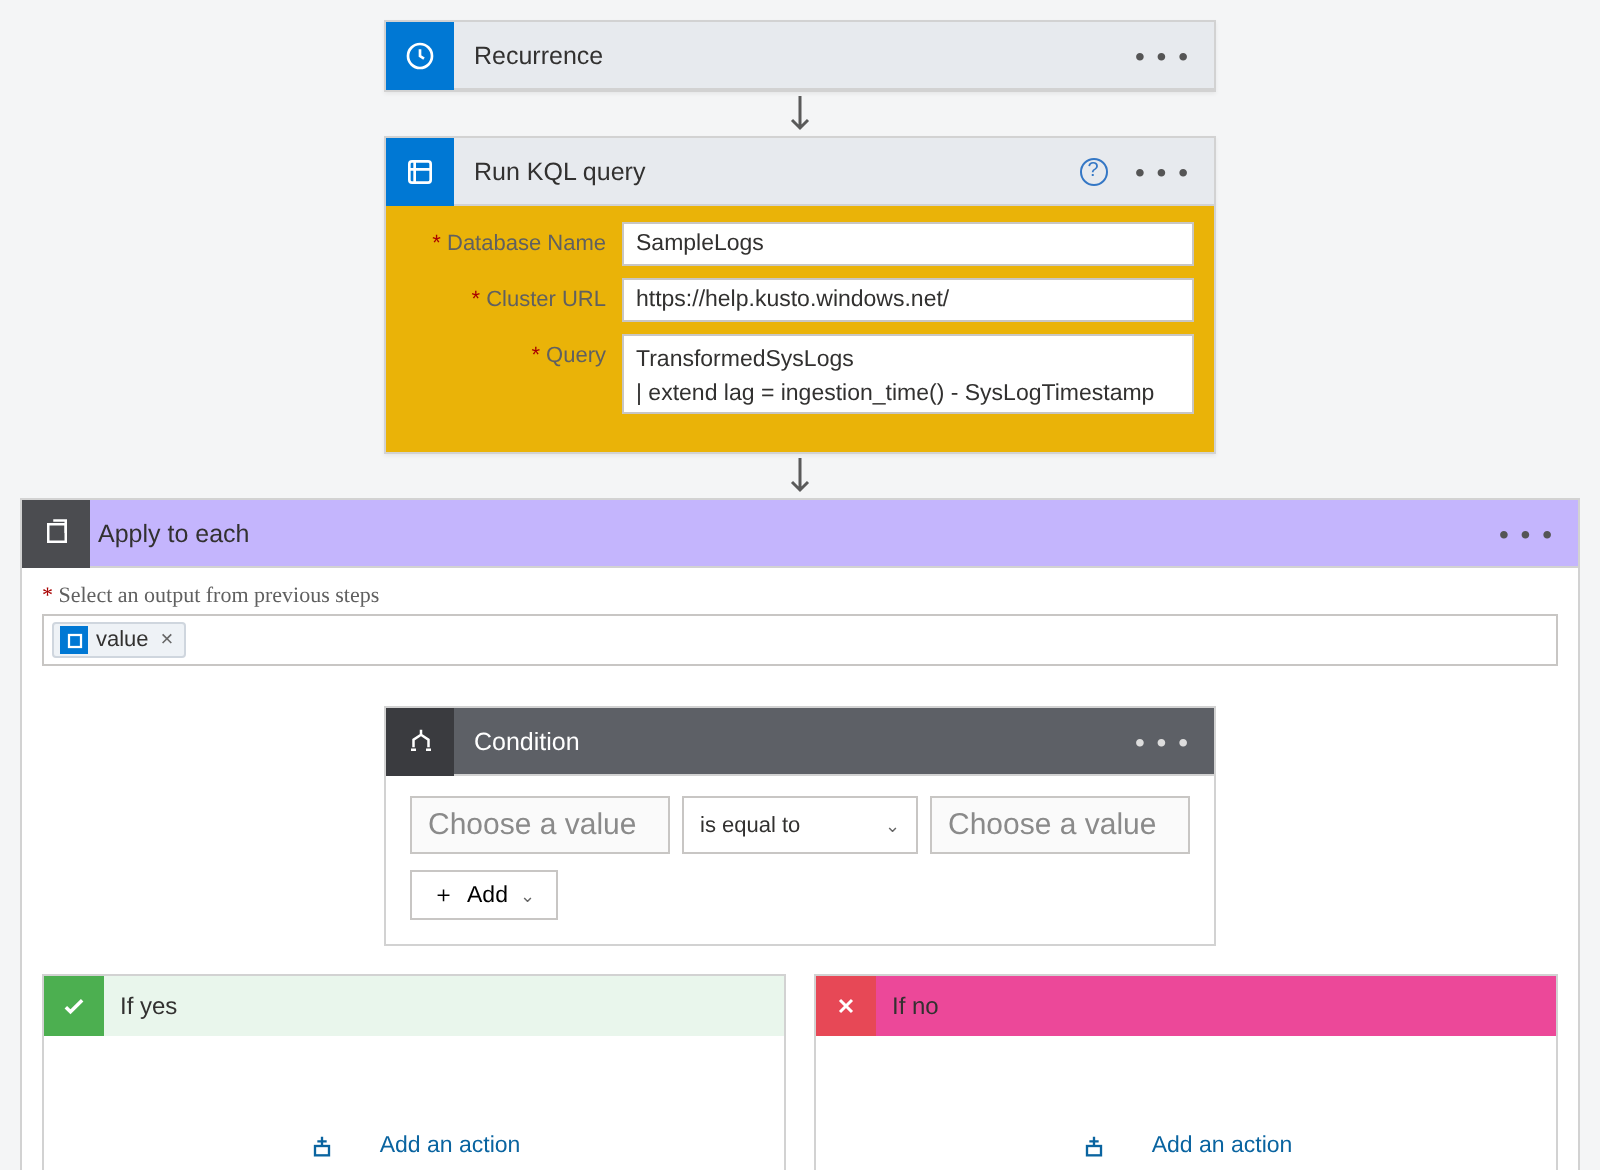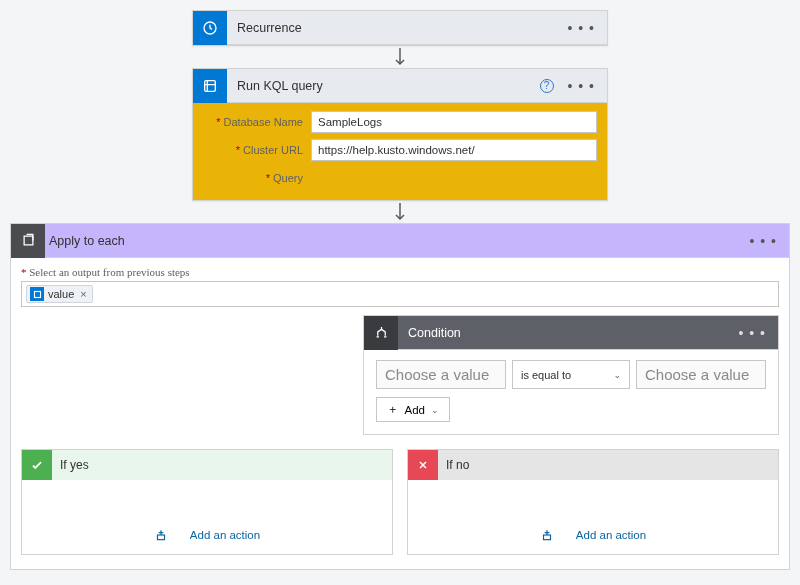--- a/index.html
+++ b/index.html
@@ -67,34 +67,34 @@
     border:1px solid #c8c6c4; padding:3px 4px; display:flex; align-items:center; min-height:24px;
   }
   .pill {
     display:inline-flex; align-items:center; gap:4px;
     background:#eef2f6; border:1px solid #cfd6de; border-radius:2px;
     padding:1px 5px 1px 3px; font-size:11px;
   }
   .pill .picon { width:14px; height:14px; background:#0078d4; display:flex;align-items:center;justify-content:center;color:#fff; }
   .pill .x { color:#666; margin-left:2px; }
 
-  .cond-col { display:flex; flex-direction:column; align-items:flex-end; margin-top:8px; }
+  .cond-col { display:flex; flex-direction:column; align-items:center; margin-top:20px; }
   .cond-card { width: 416px; background:#fff; border:1px solid #d2d2d2; }
   .cond-body { padding:10px 12px 12px; }
   .cond-row { display:flex; gap:6px; margin-bottom:8px; }
   .cond-chip { border:1px solid #c8c6c4; background:#fafafa; font-size:15px; padding:5px 8px; color:#8a8a8a; flex:1; }
   .cond-op { border:1px solid #c8c6c4; font-size:11px; padding:5px 8px; color:#323130; min-width:118px; display:flex; justify-content:space-between; align-items:center; }
   .add-btn { border:1px solid #c8c6c4; background:#fff; padding:4px 10px; font-size:11.5px; display:inline-flex; align-items:center; gap:6px; cursor:pointer; }
   .chev { font-size:9px; color:#666; }
 
   .branches { display:flex; gap:14px; margin-top:14px; }
   .branch { flex:1; border:1px solid #d2d2d2; background:#fff; display:flex; flex-direction:column; }
   .branch-hdr { display:flex; align-items:center; height:30px; font-size:12px; }
   .bh-yes { background:#e9f6ec; }
-  .bh-no  { background:#e5e5e5; }
+  .bh-no  { background:#ec4899; }
   .bh-icon { width:30px; height:30px; display:flex; align-items:center; justify-content:center; color:#fff; }
   .bhi-yes { background:#4caf50; }
   .bhi-no  { background:#e74856; }
   .branch-body { flex:1; min-height:74px; display:flex; align-items:flex-end; justify-content:center; padding:12px 0 12px; }
   .add-action { color:#0a64a0; font-size:11.5px; display:inline-flex; align-items:center; gap:22px; cursor:pointer; }
   .add-action svg { width:14px; height:14px; }
 </style>
 </head>
 <body>
 
@@ -136,20 +136,22 @@
         <div class="frow">
           <div class="flabel"><span class="ast">*</span> <span>Database Name</span></div>
           <div class="fval"><input class="inp" value="SampleLogs" style=""></div>
         </div>
         <div class="frow">
           <div class="flabel"><span class="ast">*</span> <span>Cluster URL</span></div>
           <div class="fval"><input class="inp" value="https://help.kusto.windows.net/" style=""></div>
         </div>
         <div class="frow">
           <div class="flabel"><span class="ast">*</span> <span>Query</span></div>
+          <div class="fval"><textarea class="inp multi" style="">TransformedSysLogs
+| extend lag = ingestion_time() - SysLogTimestamp</textarea></div>
         </div>
       </div>
     </div>
 
     <div class="arrow">
       <svg width="12" height="20" viewBox="0 0 12 20" fill="none" stroke-width="1.5">
           <path d="M6 1v16M2 13l4 4 4-4"></path>
         </svg>
     </div>
 

